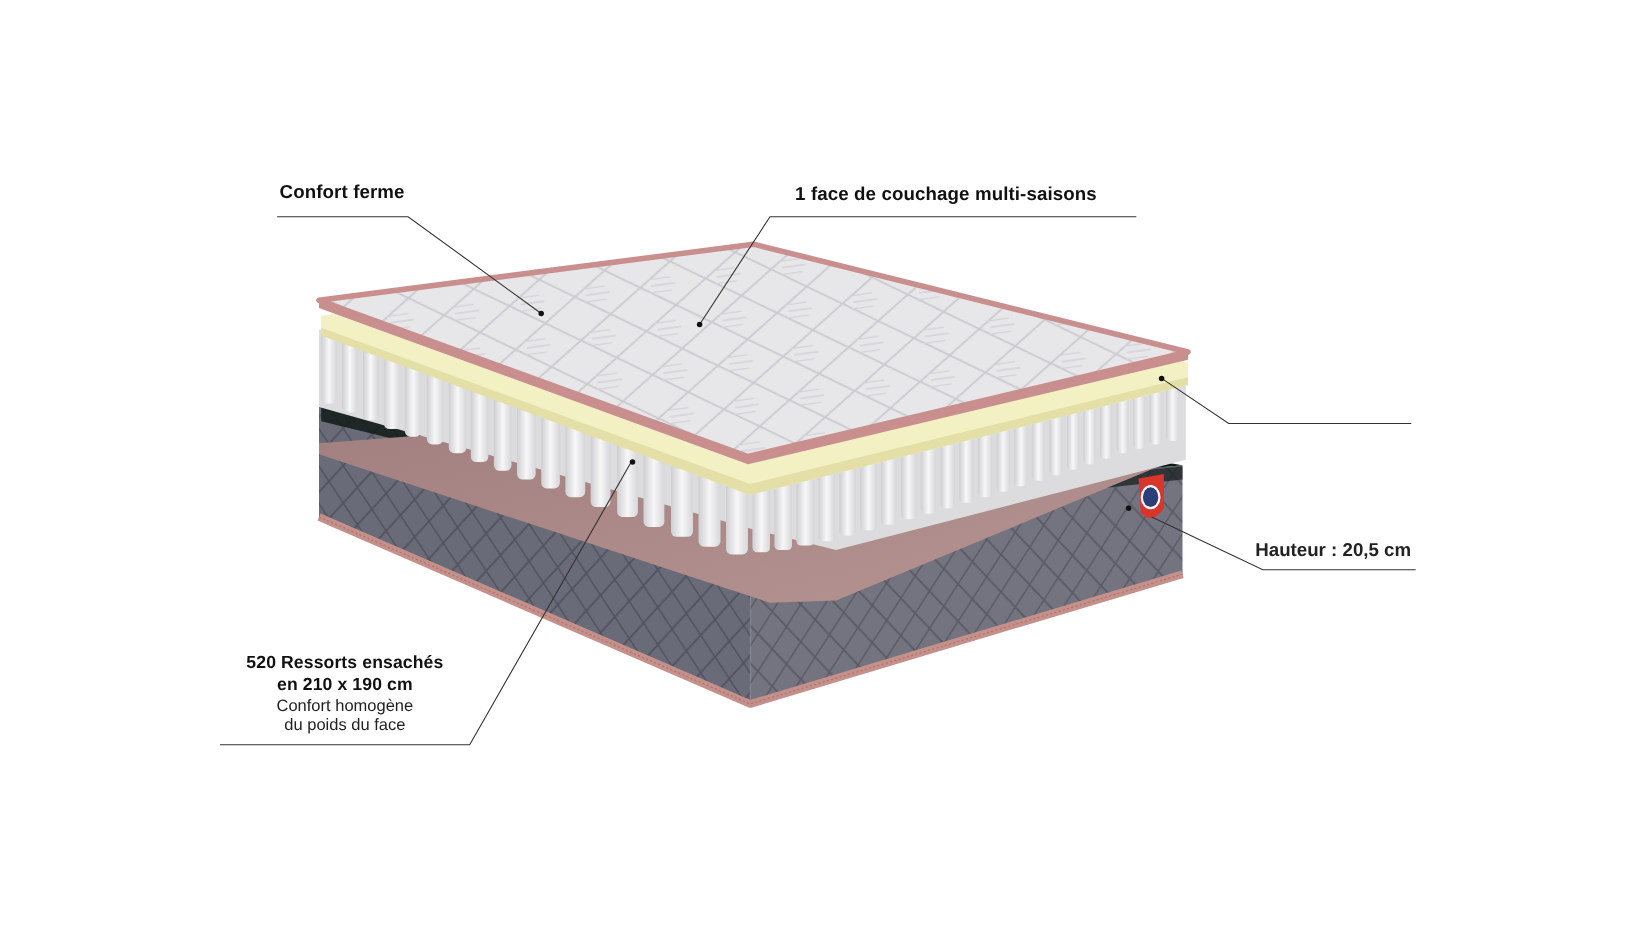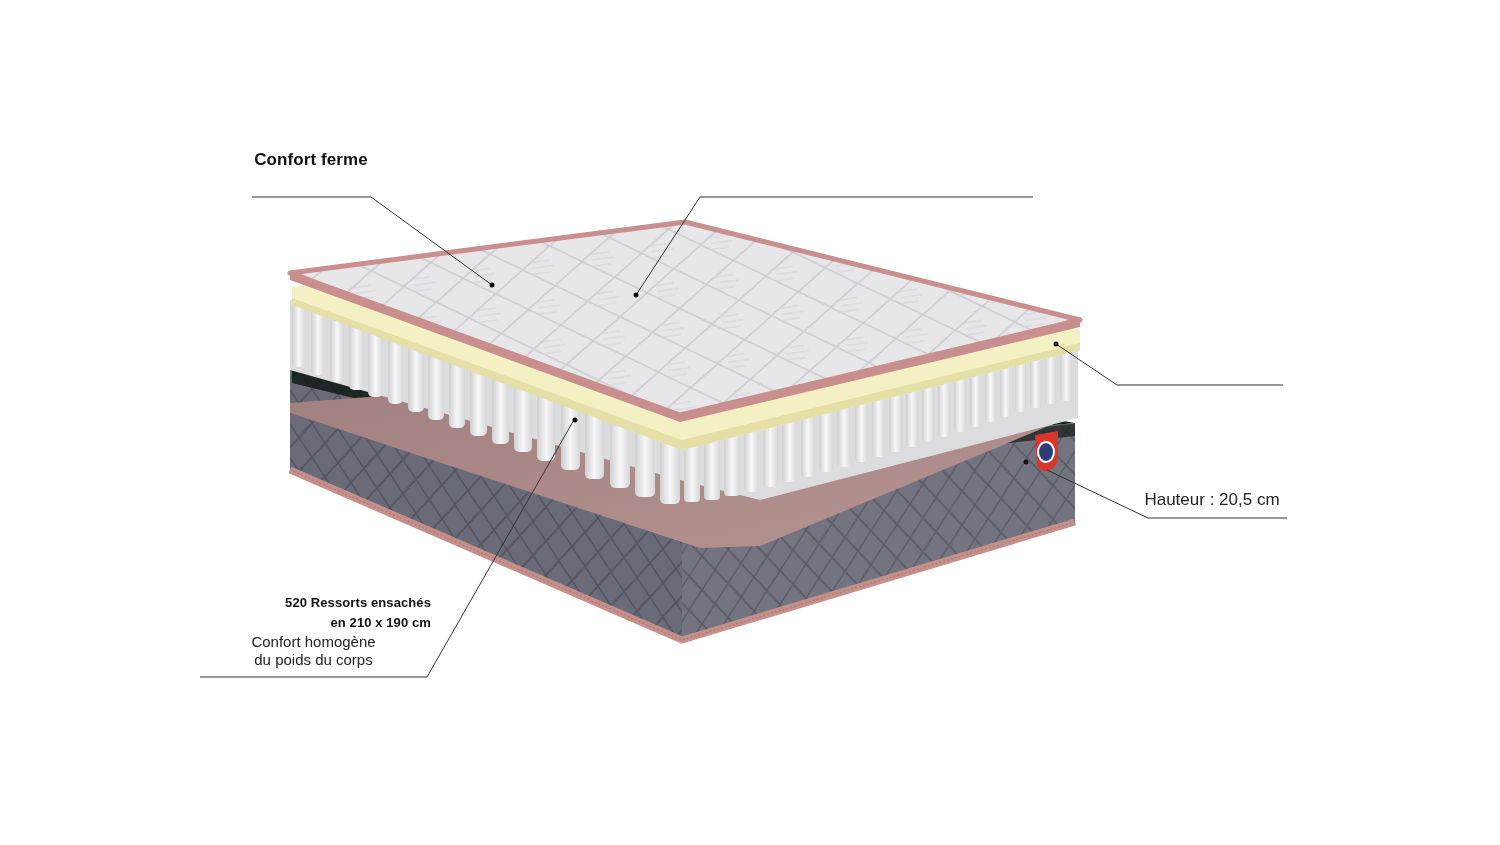--- a/index.html
+++ b/index.html
@@ -36,27 +36,28 @@
       color: #111;
       letter-spacing: 0.1px;
     }
     .label .sub {
       font-size: 15px;
       color: #222;
       font-weight: normal;
     }
     .label.plain .sub {
       font-size: 17px;
-    }
-    #lbl-confort-ferme { left: 236px; top: 150px; width: 150px; }
+      font-weight: bold;
+    }
+    #lbl-confort-ferme { left: 236px; top: 165px; width: 150px; }
     #lbl-face { left: 690px; top: 167px; width: 340px; }
     #lbl-mousse { left: 1100px; top: 320px; width: 200px; }
     #lbl-hauteur { left: 1132px; top: 490px; width: 160px; }
     #lbl-ressorts { left: 196px; top: 593px; width: 235px; }
-    #lbl-ressorts .title { font-size: 13px; line-height: 20px; text-align: right; }
+    #lbl-ressorts .title { font-size: 16px; line-height: 20px; }
     #lbl-ressorts .sub { line-height: 18px; }
     #lbl-mousse .sub { line-height: 18px; }
   </style>
 </head>
 <body>
 
 <div class="stage">
 
   <svg class="art" width="1500" height="845" viewBox="0 0 1500 845">
     <defs>
@@ -185,26 +186,29 @@
       <circle cx="1056" cy="344" r="2.5"></circle>
       <circle cx="1026" cy="462" r="2.5"></circle>
       <circle cx="575" cy="420" r="2.5"></circle>
     </g>
   </svg>
 
   <div class="label" id="lbl-confort-ferme">
     <div class="title">Confort ferme</div>
   </div>
 
+  <div class="label" id="lbl-face">
+    <div class="title">1 face de couchage multi-saisons</div>
+  </div>
 
 
   <div class="label plain" id="lbl-hauteur">
     <div class="sub">Hauteur : 20,5 cm</div>
   </div>
 
   <div class="label" id="lbl-ressorts">
     <div class="title">520 Ressorts ensachés</div>
     <div class="title">en 210 x 190 cm</div>
     <div class="sub">Confort homogène</div>
-    <div class="sub">du poids du corps</div>
+    <div class="sub">du poids du face</div>
   </div>
 
 </div>
 
 </body></html>

